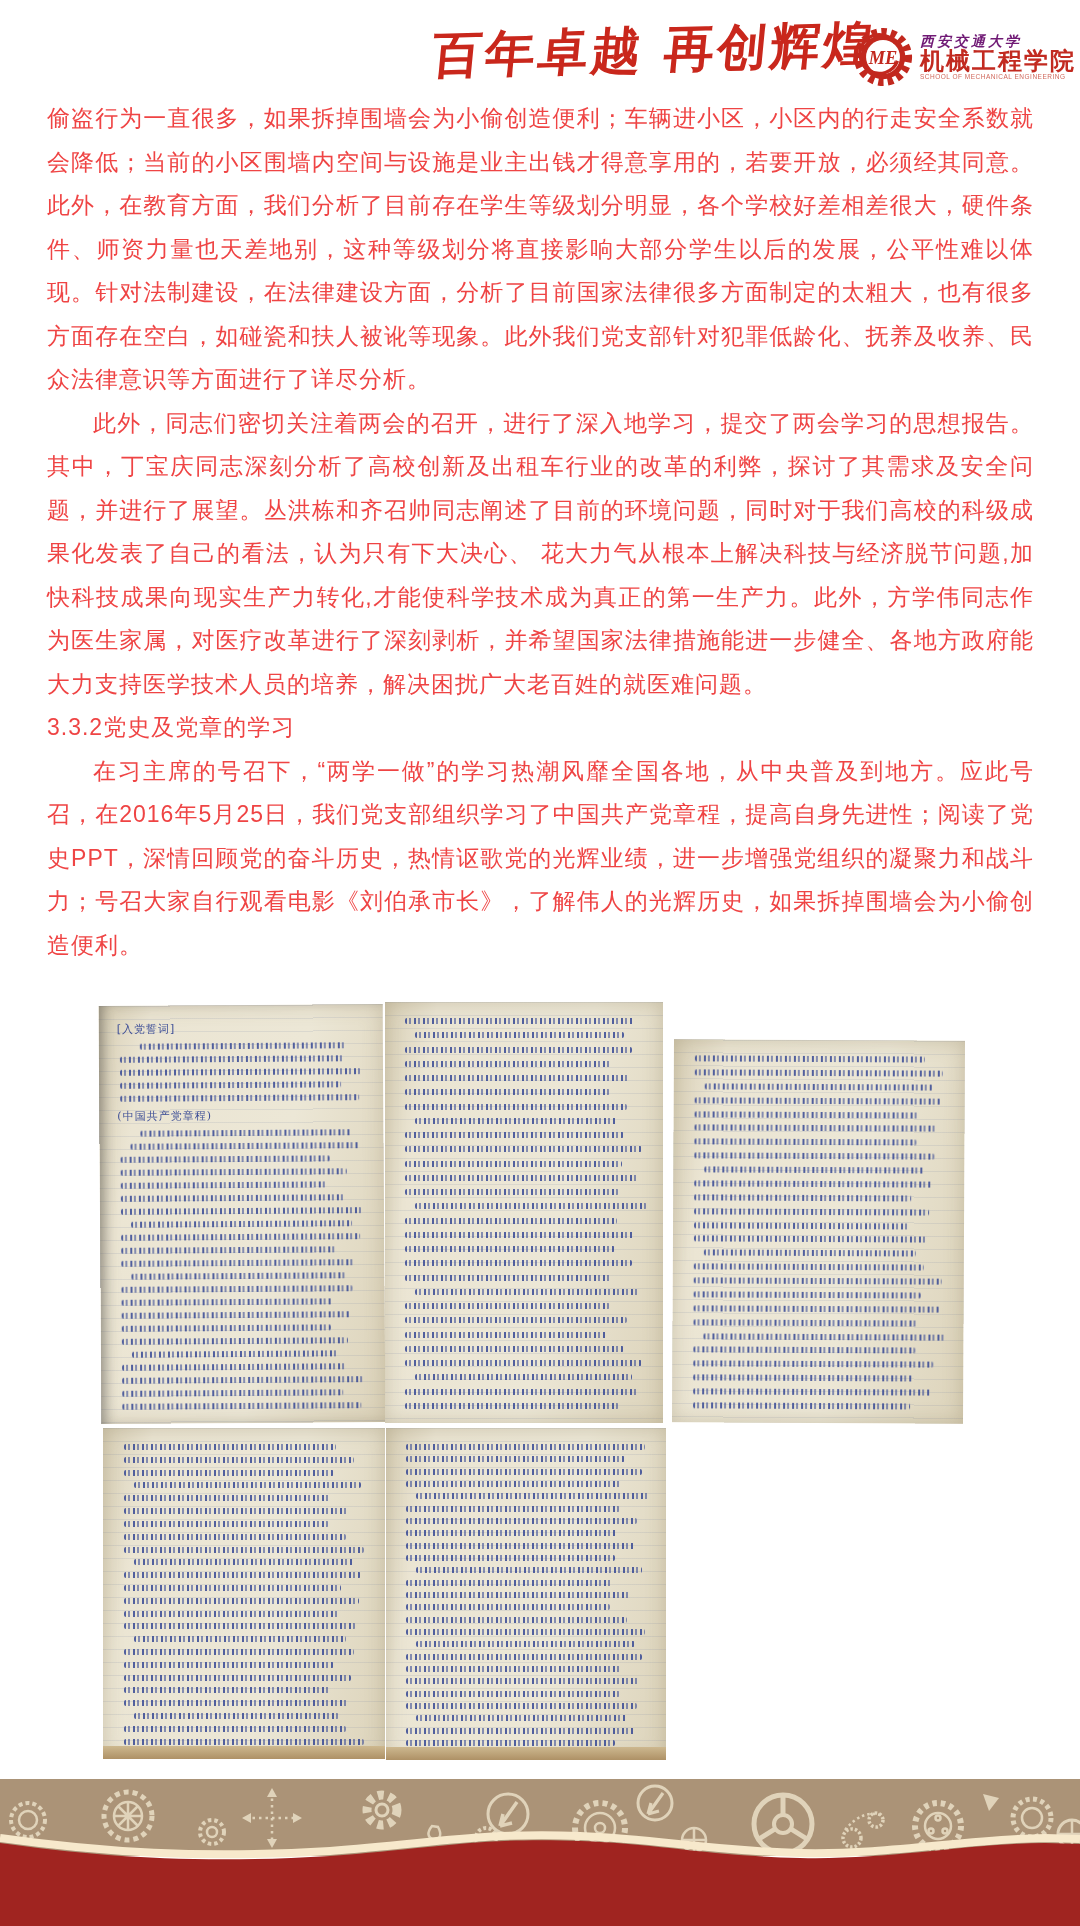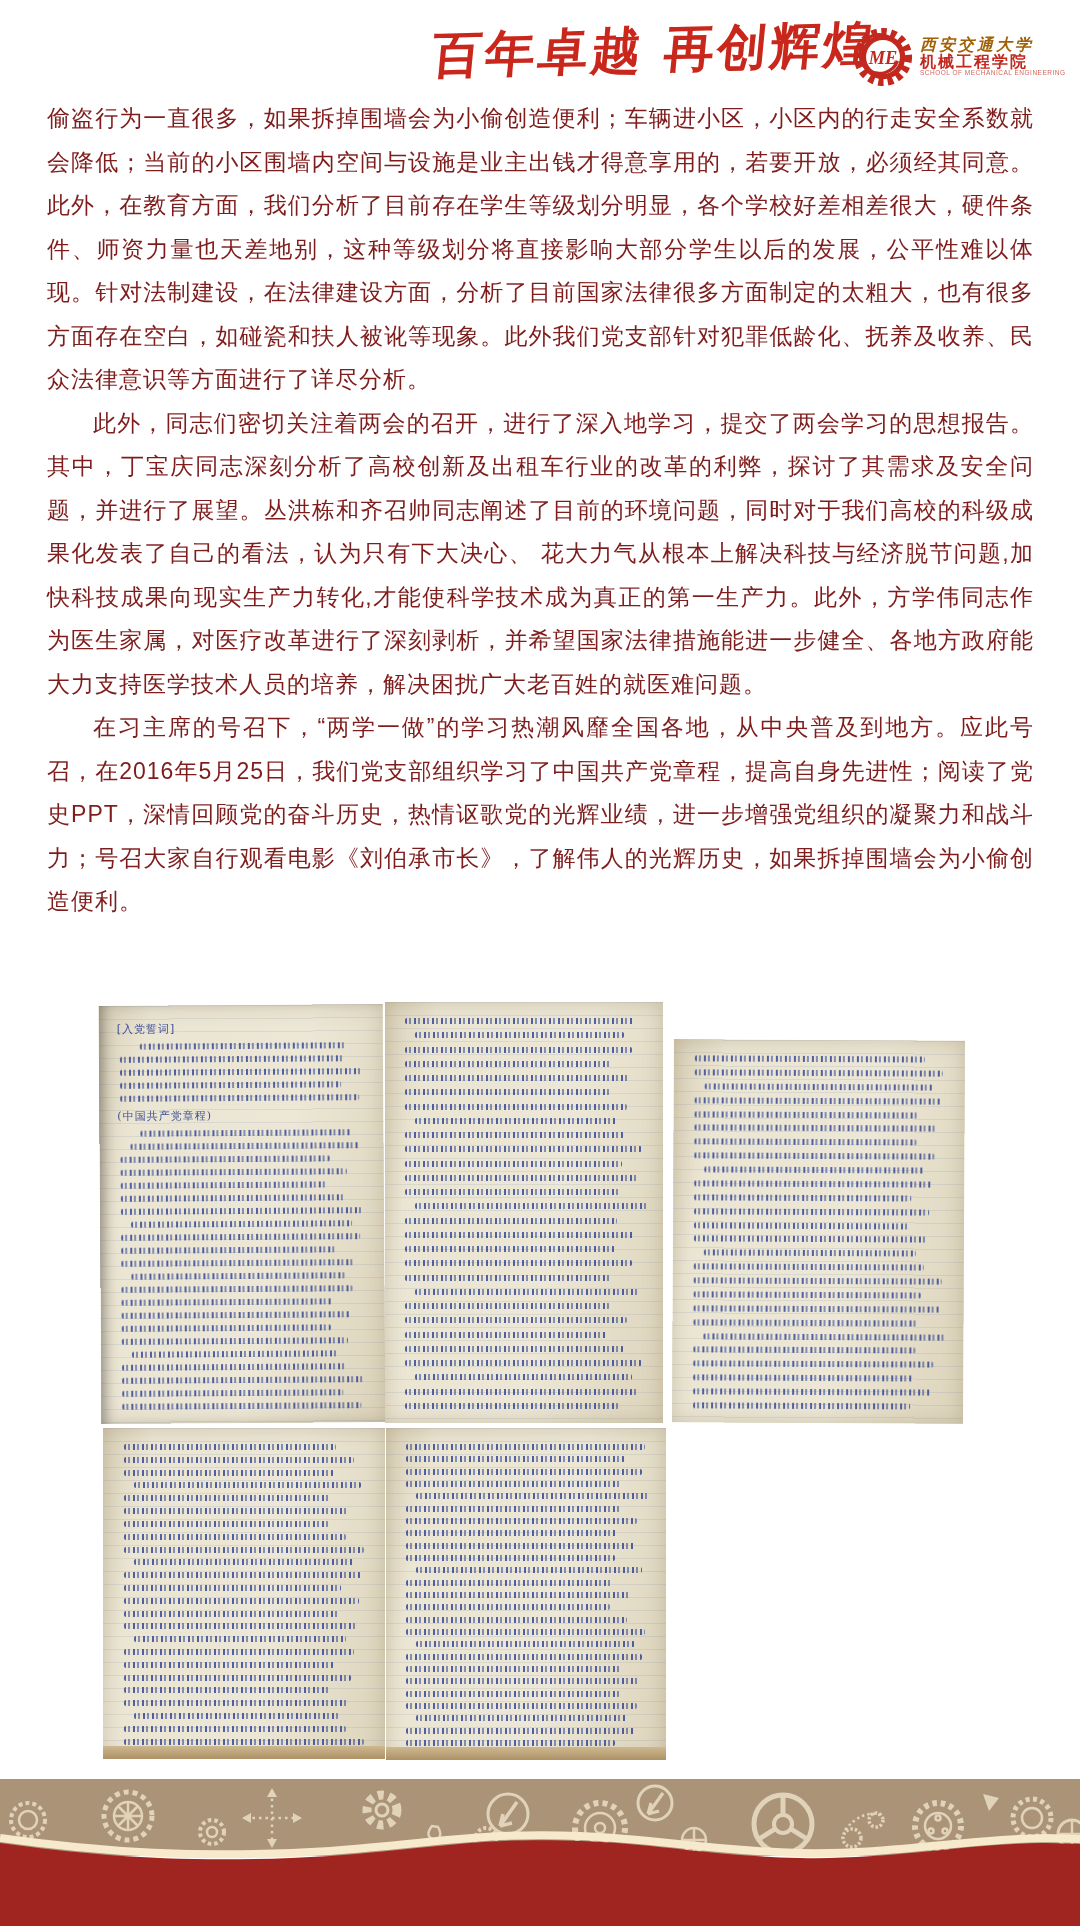--- a/index.html
+++ b/index.html
@@ -25,33 +25,33 @@
   }
   .hdr-logo{
     position:absolute;left:852px;top:24px;width:210px;height:66px;
     display:flex;align-items:center;
   }
   .hdr-logo svg{width:62px;height:62px;flex:none;}
   .hdr-logo-text{margin-left:6px;line-height:1.05;}
   .hdr-uni{
     font-family:"DejaVu Serif", serif;
     font-style:italic;font-weight:bold;
-    color:#a16207;font-size:16px;letter-spacing:3px;white-space:nowrap;
+    color:#701a75;font-size:14px;letter-spacing:3px;white-space:nowrap;
   }
   .hdr-school{
-    font-weight:bold;color:#c22a20;font-size:16px;letter-spacing:2px;white-space:nowrap;
+    font-weight:bold;color:#c22a20;font-size:24px;letter-spacing:2px;white-space:nowrap;
   }
   .hdr-school-en{
     color:#d0685c;font-size:6.5px;letter-spacing:.5px;white-space:nowrap;
   }
 
   
   .doc-body{
     position:absolute;left:47px;top:97px;width:987px;
-    font-size:23px;line-height:43.5px;color:#7f1d1d;
+    font-size:23px;line-height:43.5px;color:#ef4444;
     text-align:justify;word-break:break-all;letter-spacing:1px;
   }
   .doc-body p,.doc-body .h-line{margin:0;padding:0;}
   .doc-body .indent{text-indent:2em;}
 
   
   .photo{
     position:absolute;box-sizing:border-box;
     display:flex;flex-direction:column;justify-content:space-between;
     padding:16px 14px 14px 18px;
@@ -104,20 +104,21 @@
     <div class="hdr-logo-text">
       <div class="hdr-uni">西安交通大学</div>
       <div class="hdr-school">机械工程学院</div>
       <div class="hdr-school-en">SCHOOL OF MECHANICAL ENGINEERING</div>
     </div>
   </div>
 
   <div class="doc-body">
     <p>偷盗行为一直很多，如果拆掉围墙会为小偷创造便利；车辆进小区，小区内的行走安全系数就会降低；当前的小区围墙内空间与设施是业主出钱才得意享用的，若要开放，必须经其同意。此外，在教育方面，我们分析了目前存在学生等级划分明显，各个学校好差相差很大，硬件条件、师资力量也天差地别，这种等级划分将直接影响大部分学生以后的发展，公平性难以体现。针对法制建设，在法律建设方面，分析了目前国家法律很多方面制定的太粗大，也有很多方面存在空白，如碰瓷和扶人被讹等现象。此外我们党支部针对犯罪低龄化、抚养及收养、民众法律意识等方面进行了详尽分析。</p>
     <p class="indent">此外，同志们密切关注着两会的召开，进行了深入地学习，提交了两会学习的思想报告。其中，丁宝庆同志深刻分析了高校创新及出租车行业的改革的利弊，探讨了其需求及安全问题，并进行了展望。丛洪栋和齐召帅同志阐述了目前的环境问题，同时对于我们高校的科级成果化发表了自己的看法，认为只有下大决心、 花大力气从根本上解决科技与经济脱节问题,加快科技成果向现实生产力转化,才能使科学技术成为真正的第一生产力。此外，方学伟同志作为医生家属，对医疗改革进行了深刻剥析，并希望国家法律措施能进一步健全、各地方政府能大力支持医学技术人员的培养，解决困扰广大老百姓的就医难问题。</p>
+    <div class="h-line">3.3.2党史及党章的学习</div>
     <p class="indent">在习主席的号召下，“两学一做”的学习热潮风靡全国各地，从中央普及到地方。应此号召，在2016年5月25日，我们党支部组织学习了中国共产党章程，提高自身先进性；阅读了党史PPT，深情回顾党的奋斗历史，热情讴歌党的光辉业绩，进一步增强党组织的凝聚力和战斗力；号召大家自行观看电影《刘伯承市长》，了解伟人的光辉历史，如果拆掉围墙会为小偷创造便利。</p>
   </div>
 
   <div id="photos">
       <div class="photo photo-1">
         <div class="hw-header">[入党誓词]</div>
         <div class="hw-row" style="width: 82%; margin-left: 9%;"></div>
         <div class="hw-row" style="width: 89%; margin-left: 1%;"></div>
         <div class="hw-row" style="width: 96%; margin-left: 1%;"></div>
         <div class="hw-row" style="width: 88%; margin-left: 1%;"></div>

